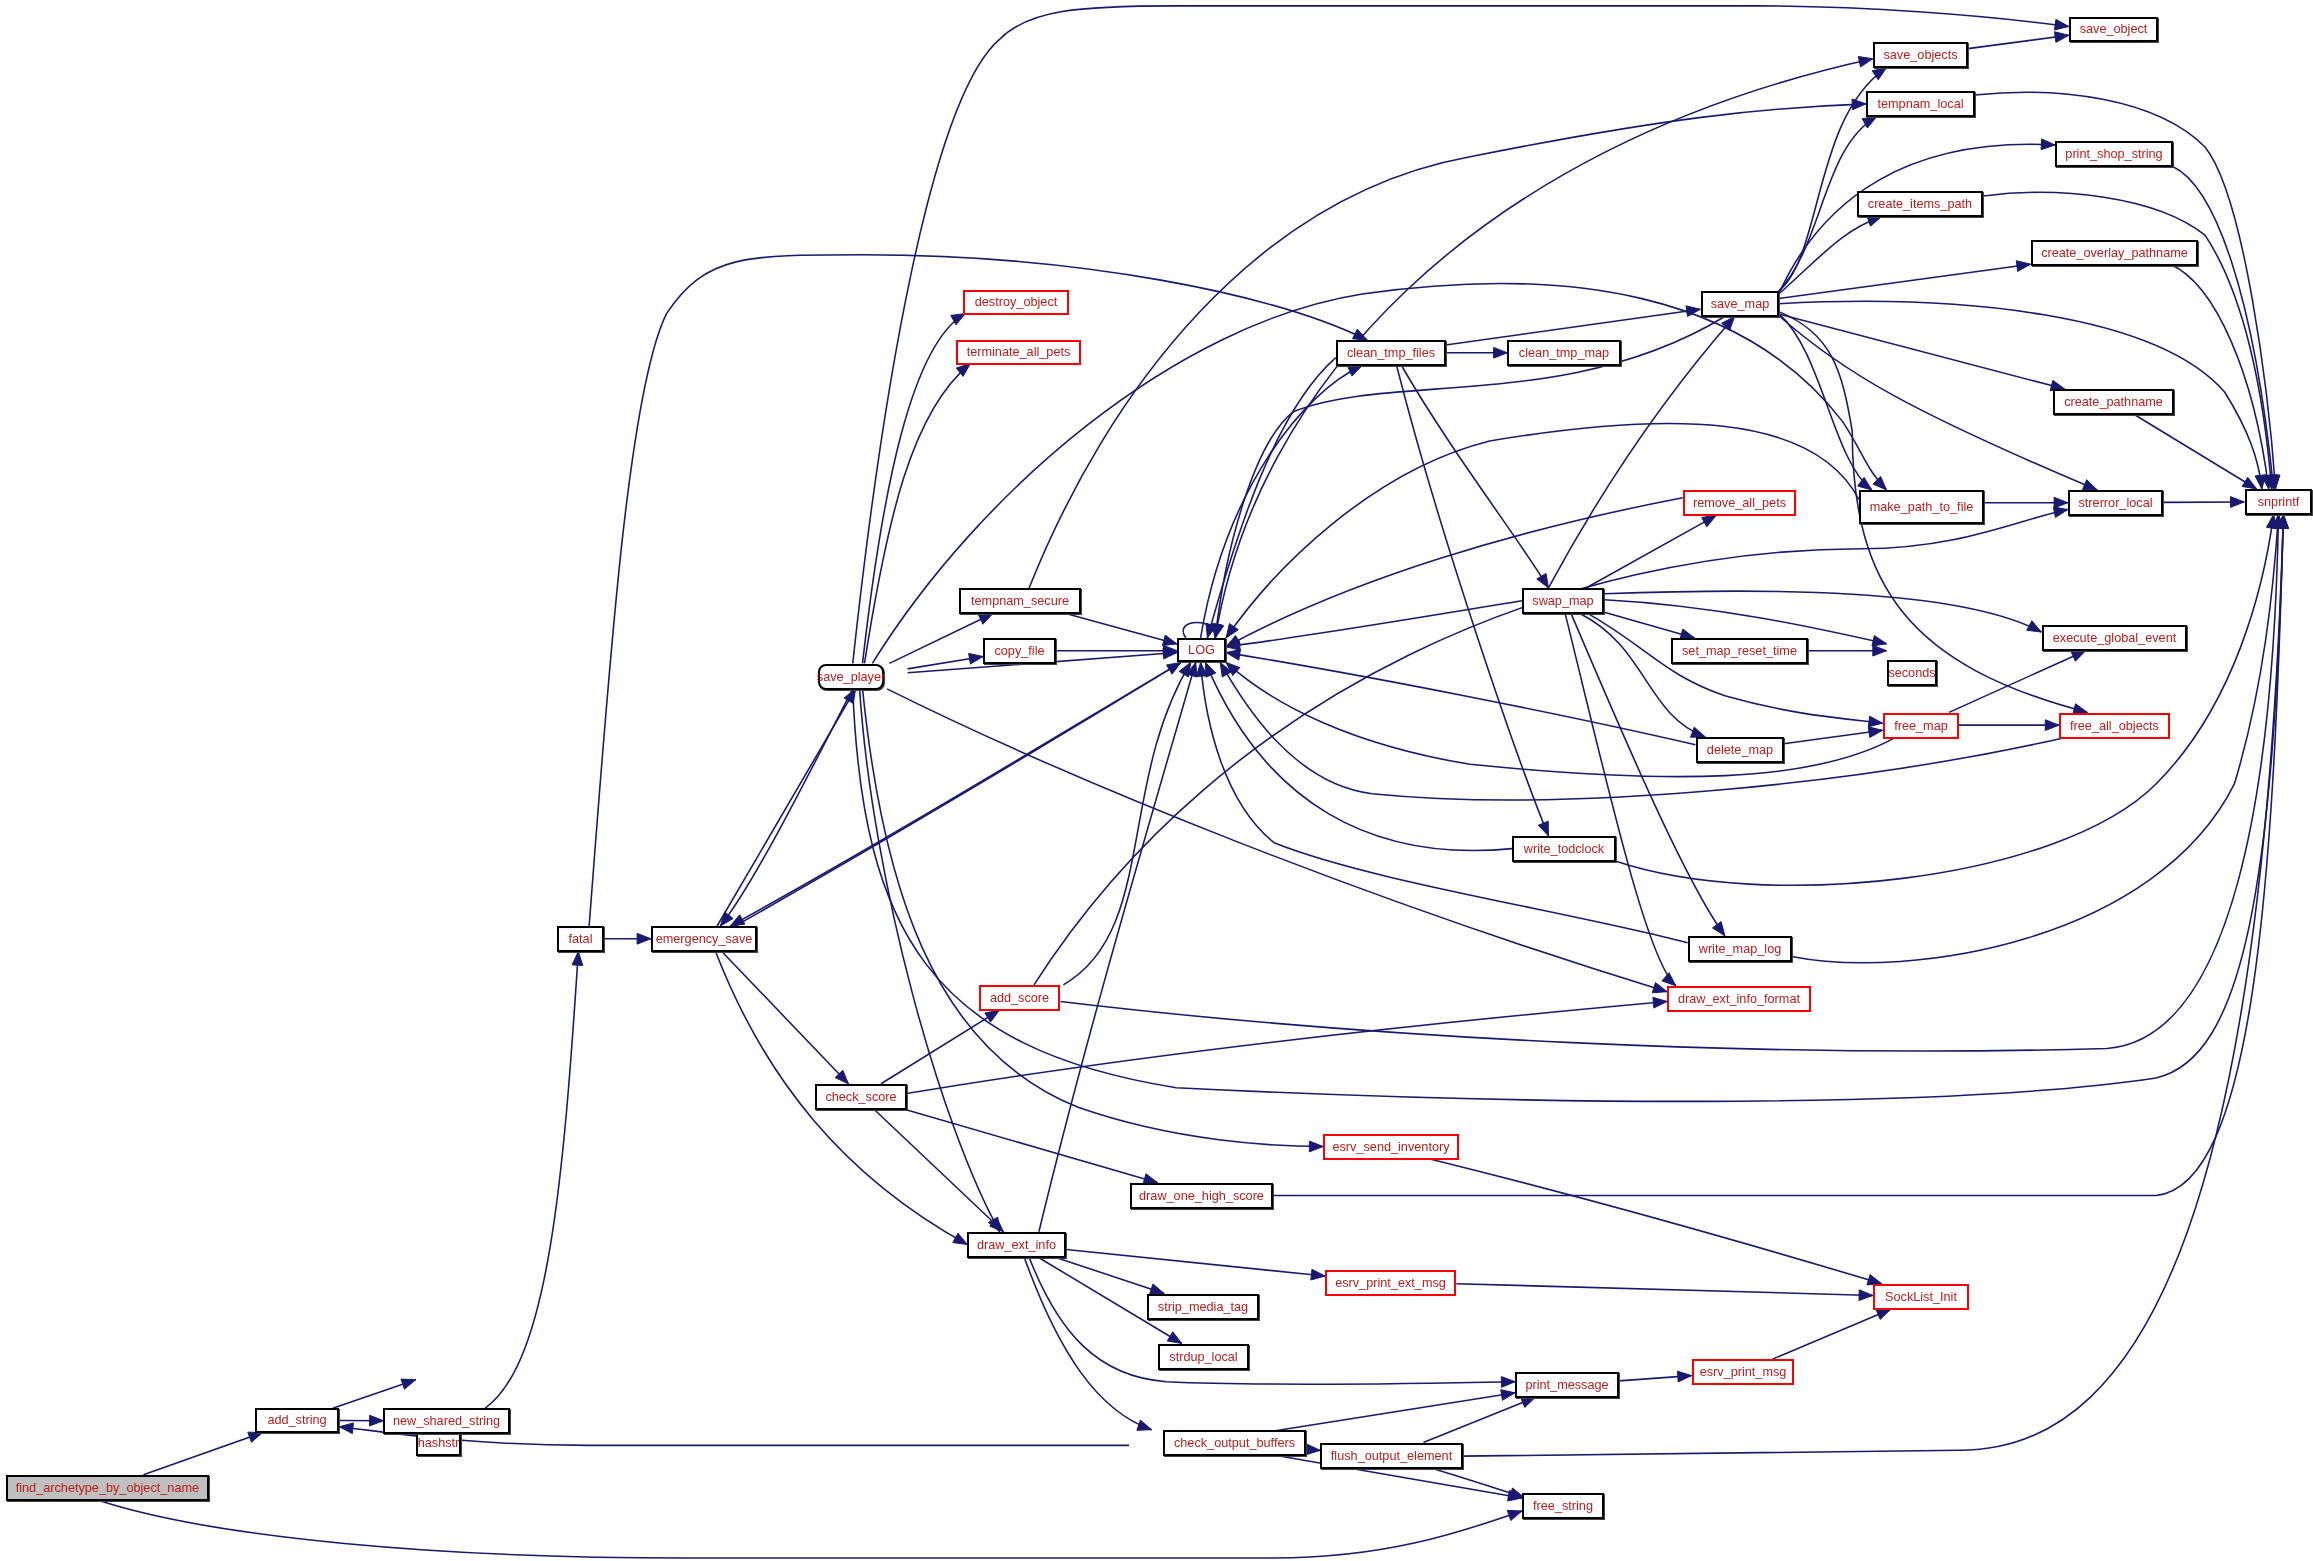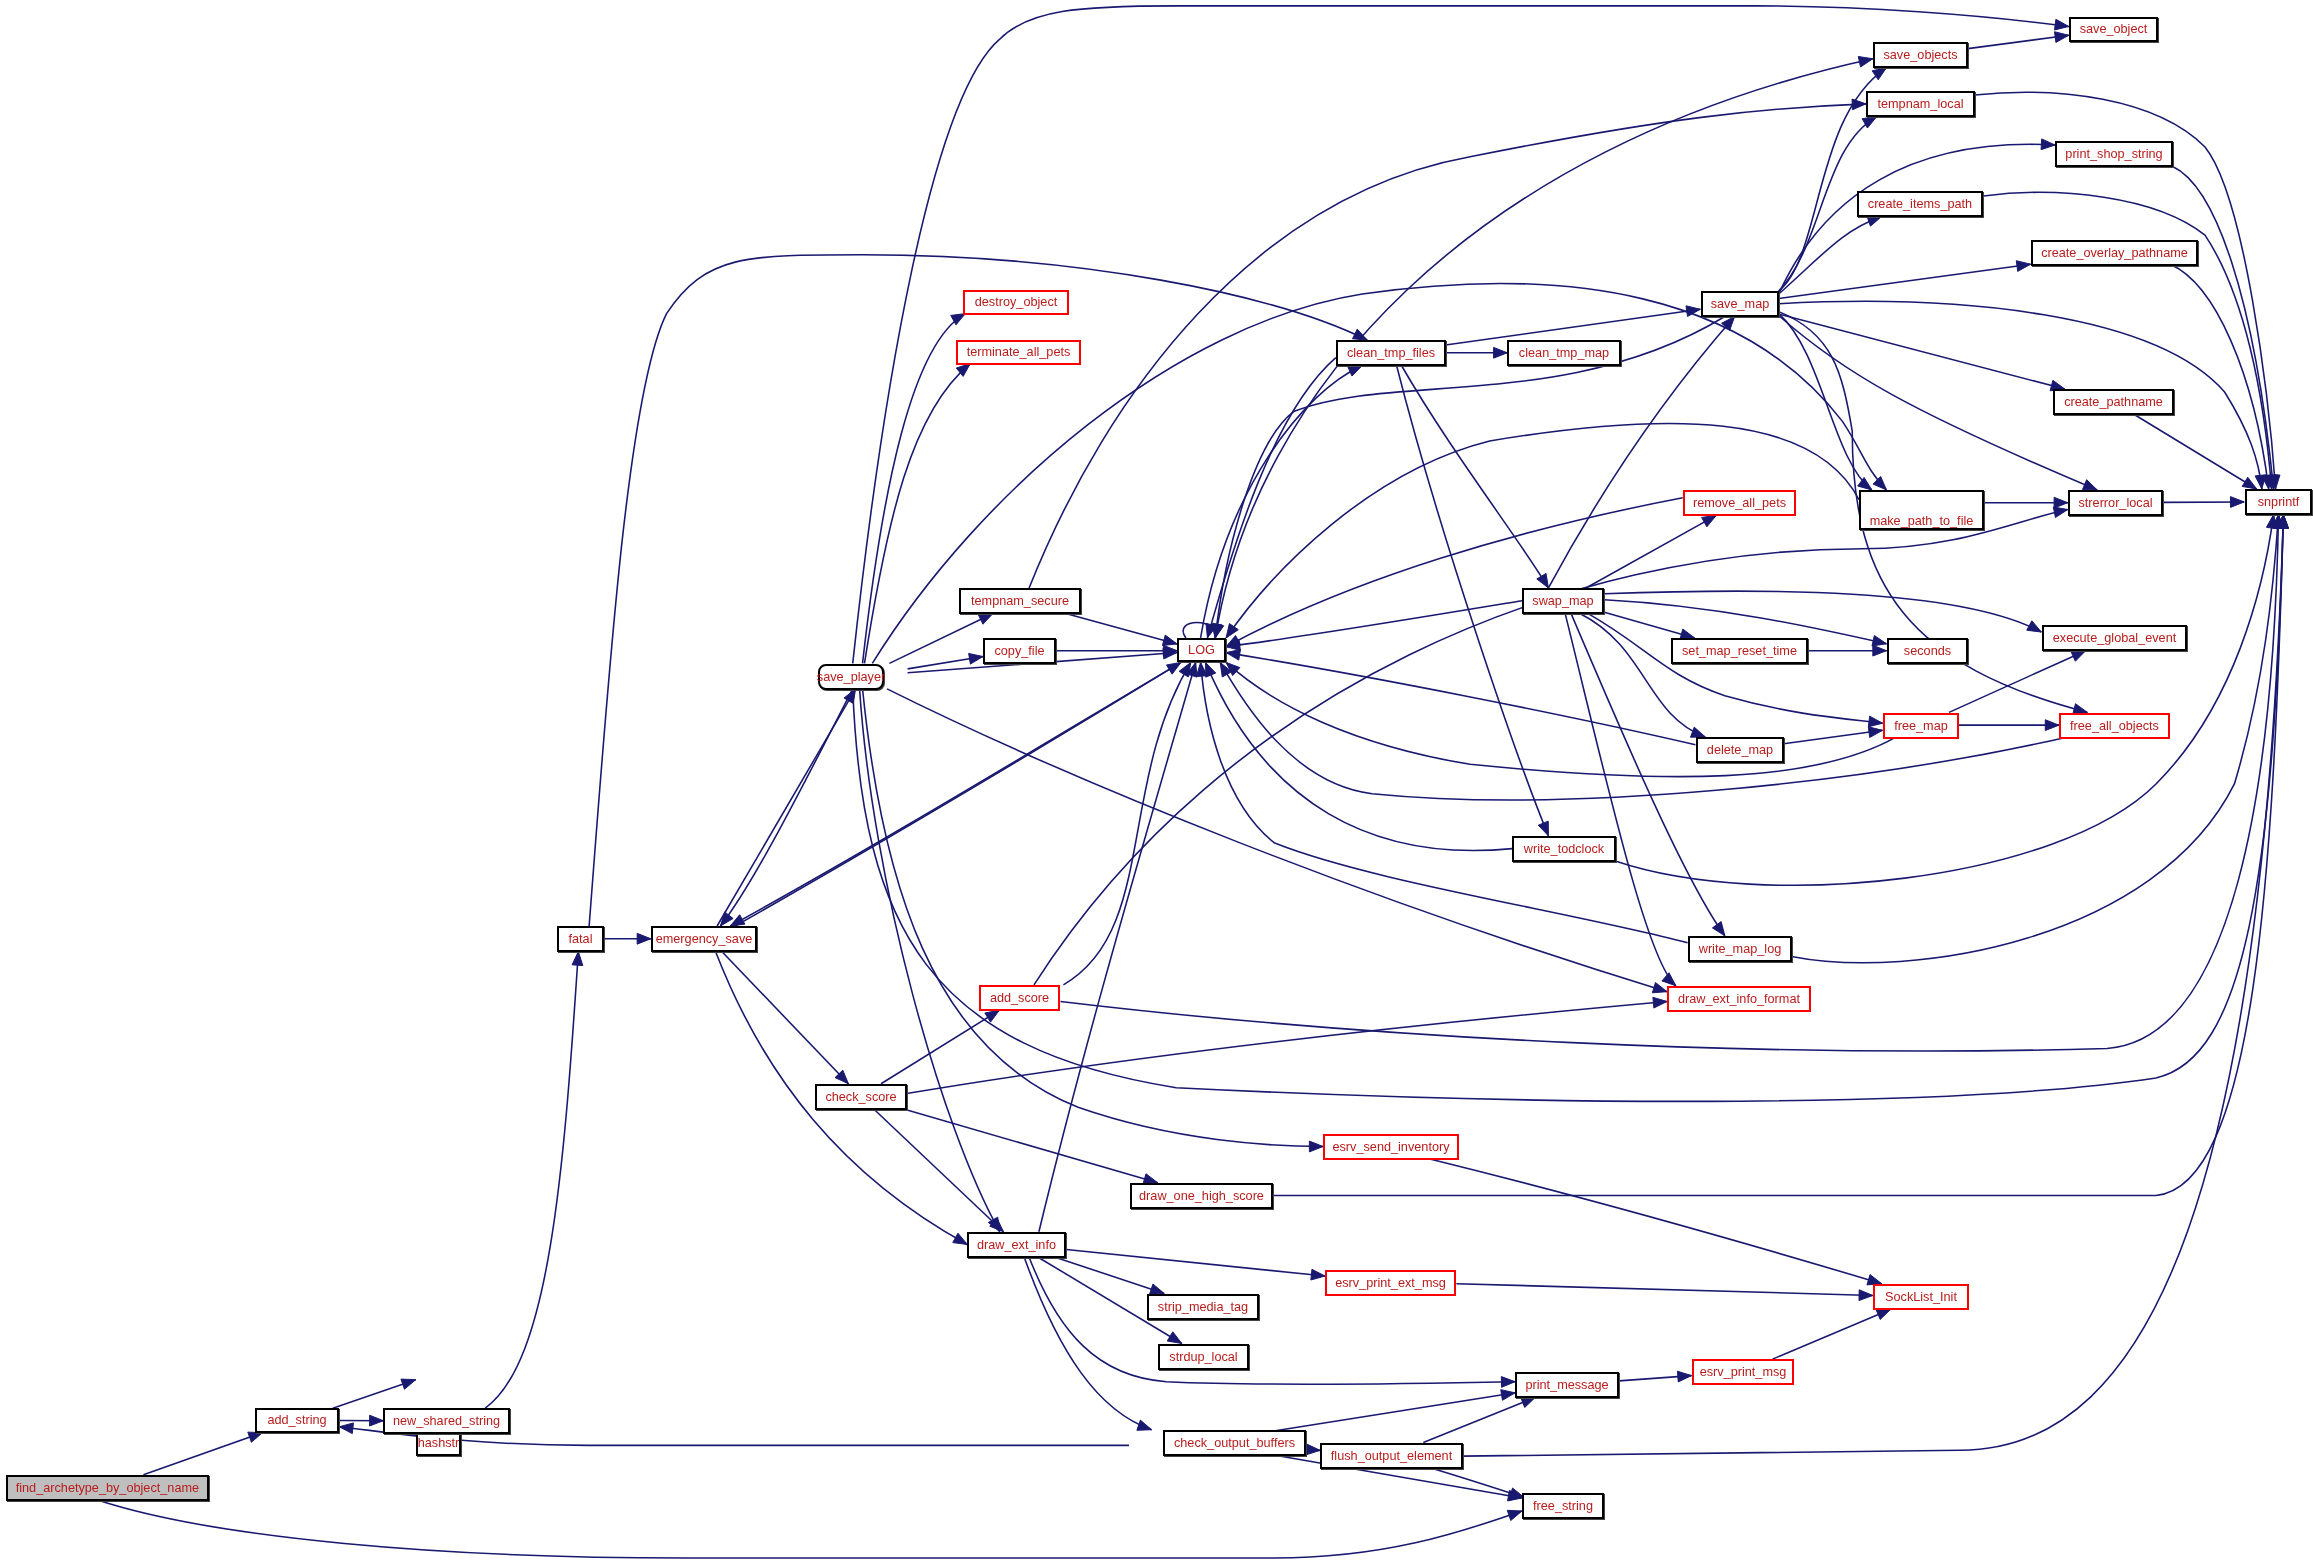--- a/index.html
+++ b/index.html
@@ -503,36 +503,36 @@
       </div>
       <div class="node" style="left: 2031px; top: 240px; width: 167px; height: 25.5px;">
         <span>create_overlay_pathname</span>
       </div>
       <div class="node" style="left: 2053px; top: 389px; width: 121px; height: 25.5px;">
         <span>create_pathname</span>
       </div>
       <div class="node truncated" style="left: 1683px; top: 490px; width: 113px; height: 25.5px;">
         <span>remove_all_pets</span>
       </div>
-      <div class="node" style="left: 1859px; top: 490px; width: 125px; height: 40px; align-items: flex-end;">
+      <div class="node" style="left: 1859px; top: 490px; width: 125px; height: 34px;">
         <span>make_path_to_file</span>
       </div>
       <div class="node" style="left: 2068px; top: 490px; width: 95px; height: 25.5px;">
         <span>strerror_local</span>
       </div>
       <div class="node" style="left: 2245px; top: 489px; width: 67px; height: 25.5px;">
         <span>snprintf</span>
       </div>
       <div class="node" style="left: 1522px; top: 588px; width: 82px; height: 25.5px;">
         <span>swap_map</span>
       </div>
       <div class="node" style="left: 1671px; top: 638px; width: 137px; height: 25.5px;">
         <span>set_map_reset_time</span>
       </div>
-      <div class="node" style="left: 1887px; top: 638px; width: 81px; height: 25.5px; justify-content: center;">
+      <div class="node" style="left: 1887px; top: 660px; width: 50px; height: 25.5px; justify-content: center;">
         <span>seconds</span>
       </div>
       <div class="node" style="left: 2042px; top: 625px; width: 145px; height: 25.5px;">
         <span>execute_global_event</span>
       </div>
       <div class="node" style="left: 1696px; top: 737px; width: 88px; height: 25.5px;">
         <span>delete_map</span>
       </div>
       <div class="node truncated" style="left: 1883px; top: 713px; width: 76px; height: 25.5px;">
         <span>free_map</span>

